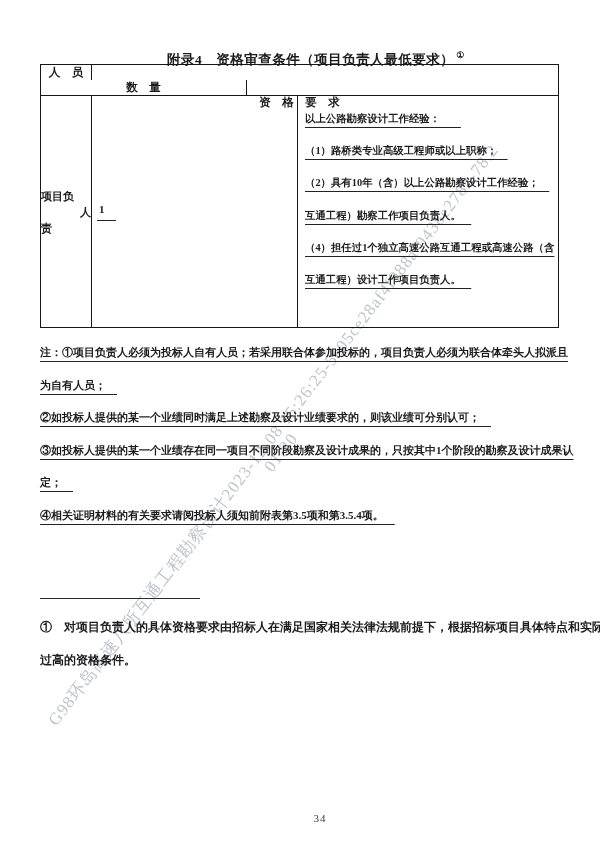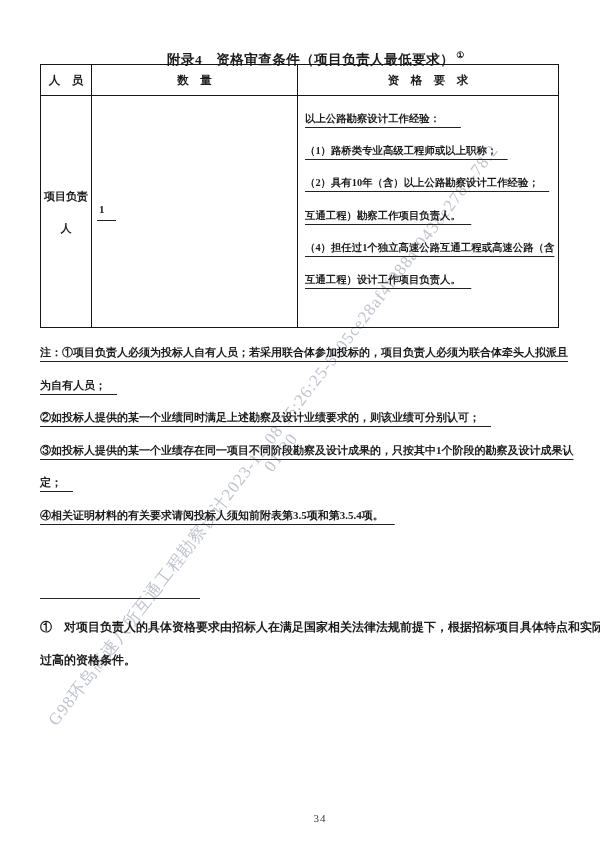--- a/index.html
+++ b/index.html
@@ -23,28 +23,28 @@
   .title {
     position:absolute; top:34px; left:0; width:100%; margin:16px;
     text-align:center; font-size:13.5px; letter-spacing:0.5px; z-index:2;
   }
   .title sup { font-size:9px; margin-left:2px; }
   
   .tbl {
     position:absolute; top:64px; left:40px; width:519px;
     border:1.6px solid #161616; box-sizing:border-box; z-index:2;
   }
-  .thead { display:flex; height:30px; border-bottom:1.6px solid #161616; }
+  .thead { display:flex; height:30px; border-bottom:1.6px solid #161616;flex-direction:column; }
   .tbody { display:flex; height:231px; }
   .c1 { width:51px;  border-right:1.4px solid #161616; box-sizing:border-box; }
   .c2 { width:206px; border-right:1.4px solid #161616; box-sizing:border-box; }
   .c3 { flex:1; min-width:0; }
   .th { display:flex; align-items:center; justify-content:center; font-size:11.5px; }
   .cell-personnel {
-    display:flex; flex-direction:column; justify-content:center; align-items:center;
+    display:flex; flex-direction:row; justify-content:center; align-items:center;
     font-size:11px; line-height:32px;
   }
   .cell-qty { display:flex; align-items:center; }
   .qty {
     margin-left:5px; font-size:11px;
     border-bottom:1.2px solid #222; padding:0 11px 5px 2px;
   }
   .cell-req { padding:7px 3px 0 7px; font-size:10.4px; overflow:hidden; }
   .rline { height:32.2px; line-height:32.2px; white-space:nowrap; }
   

